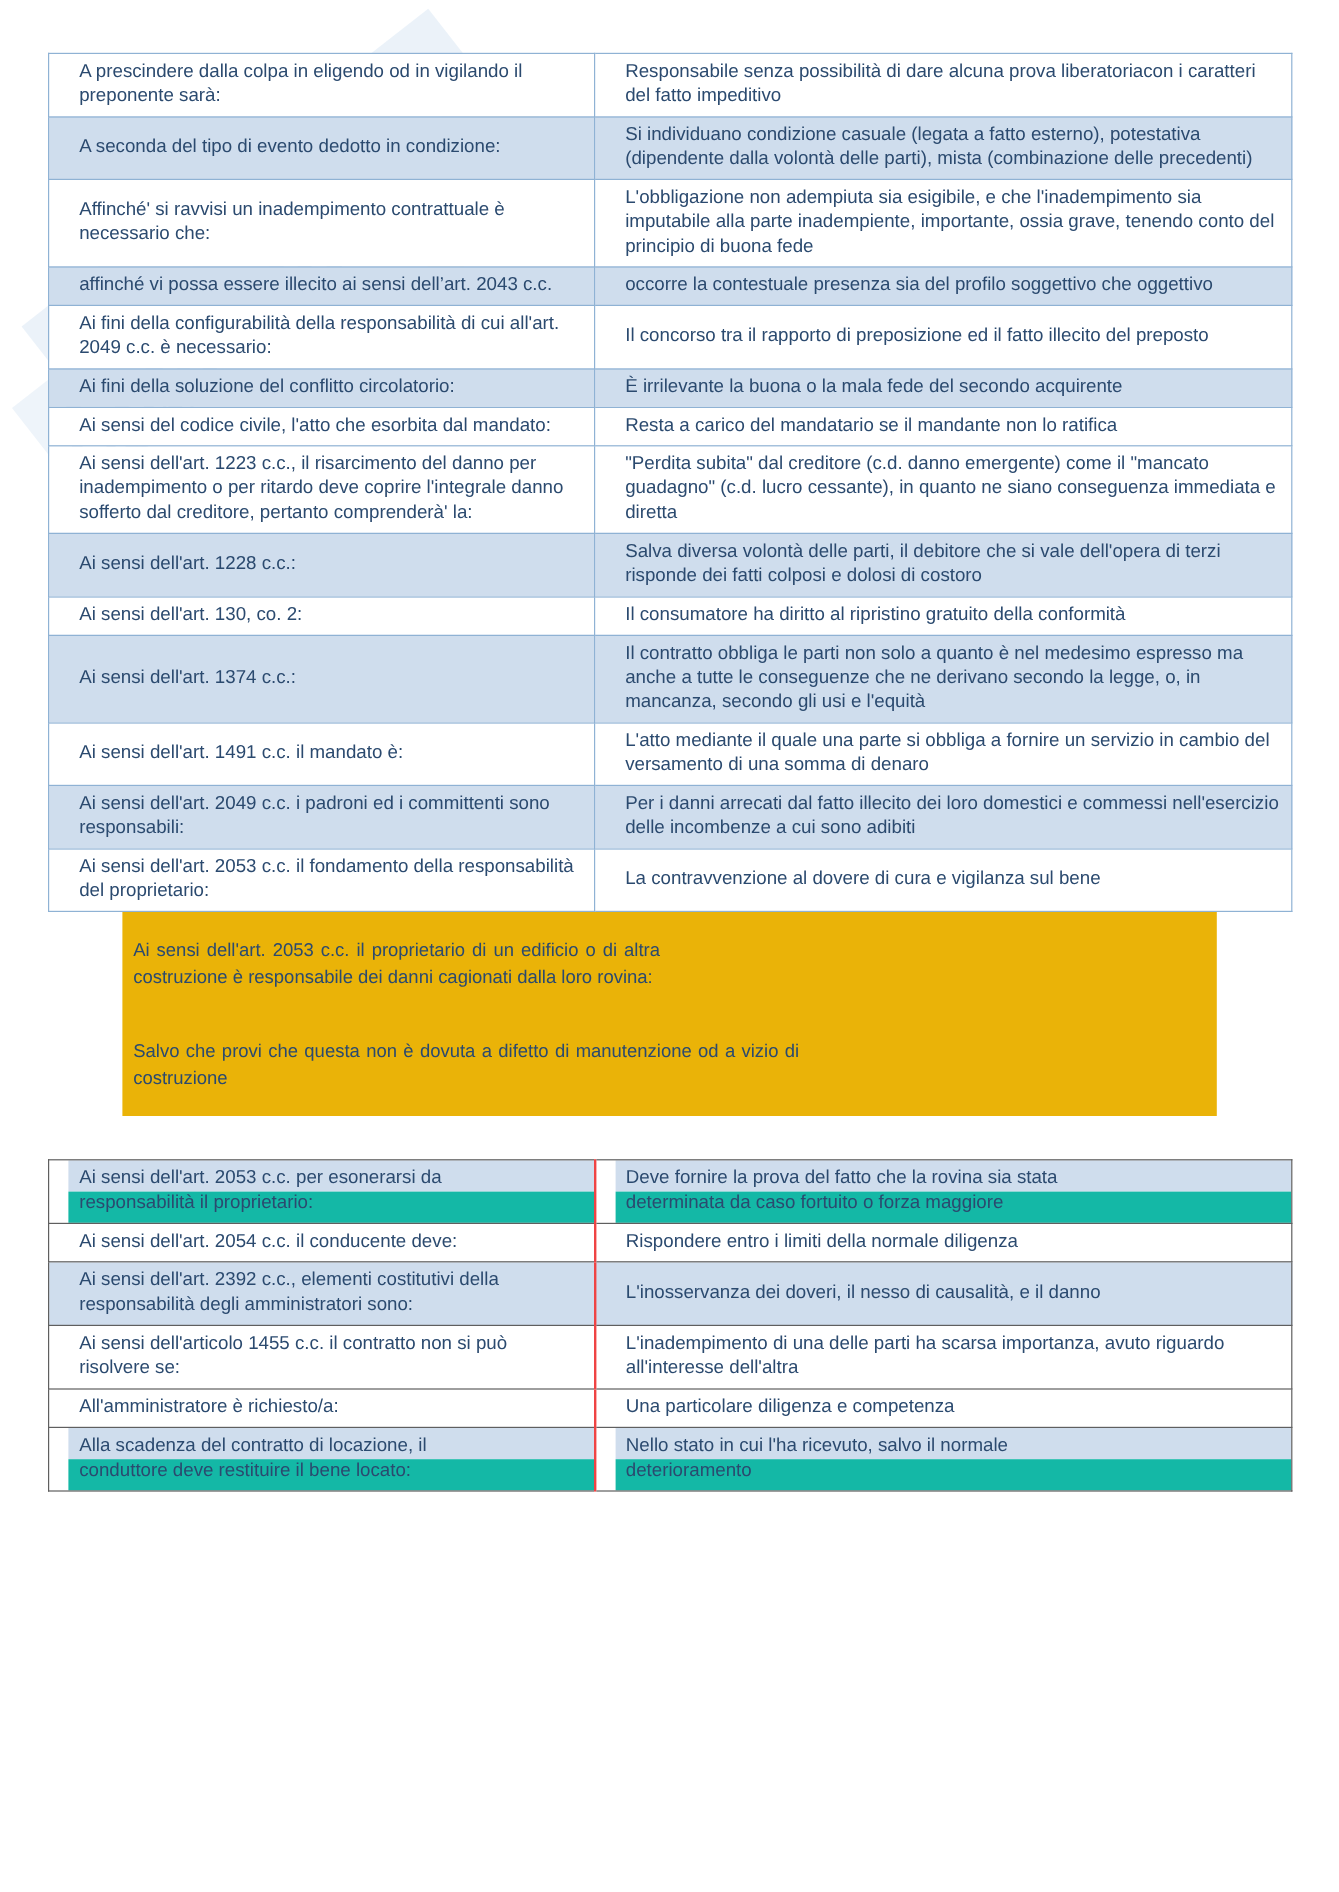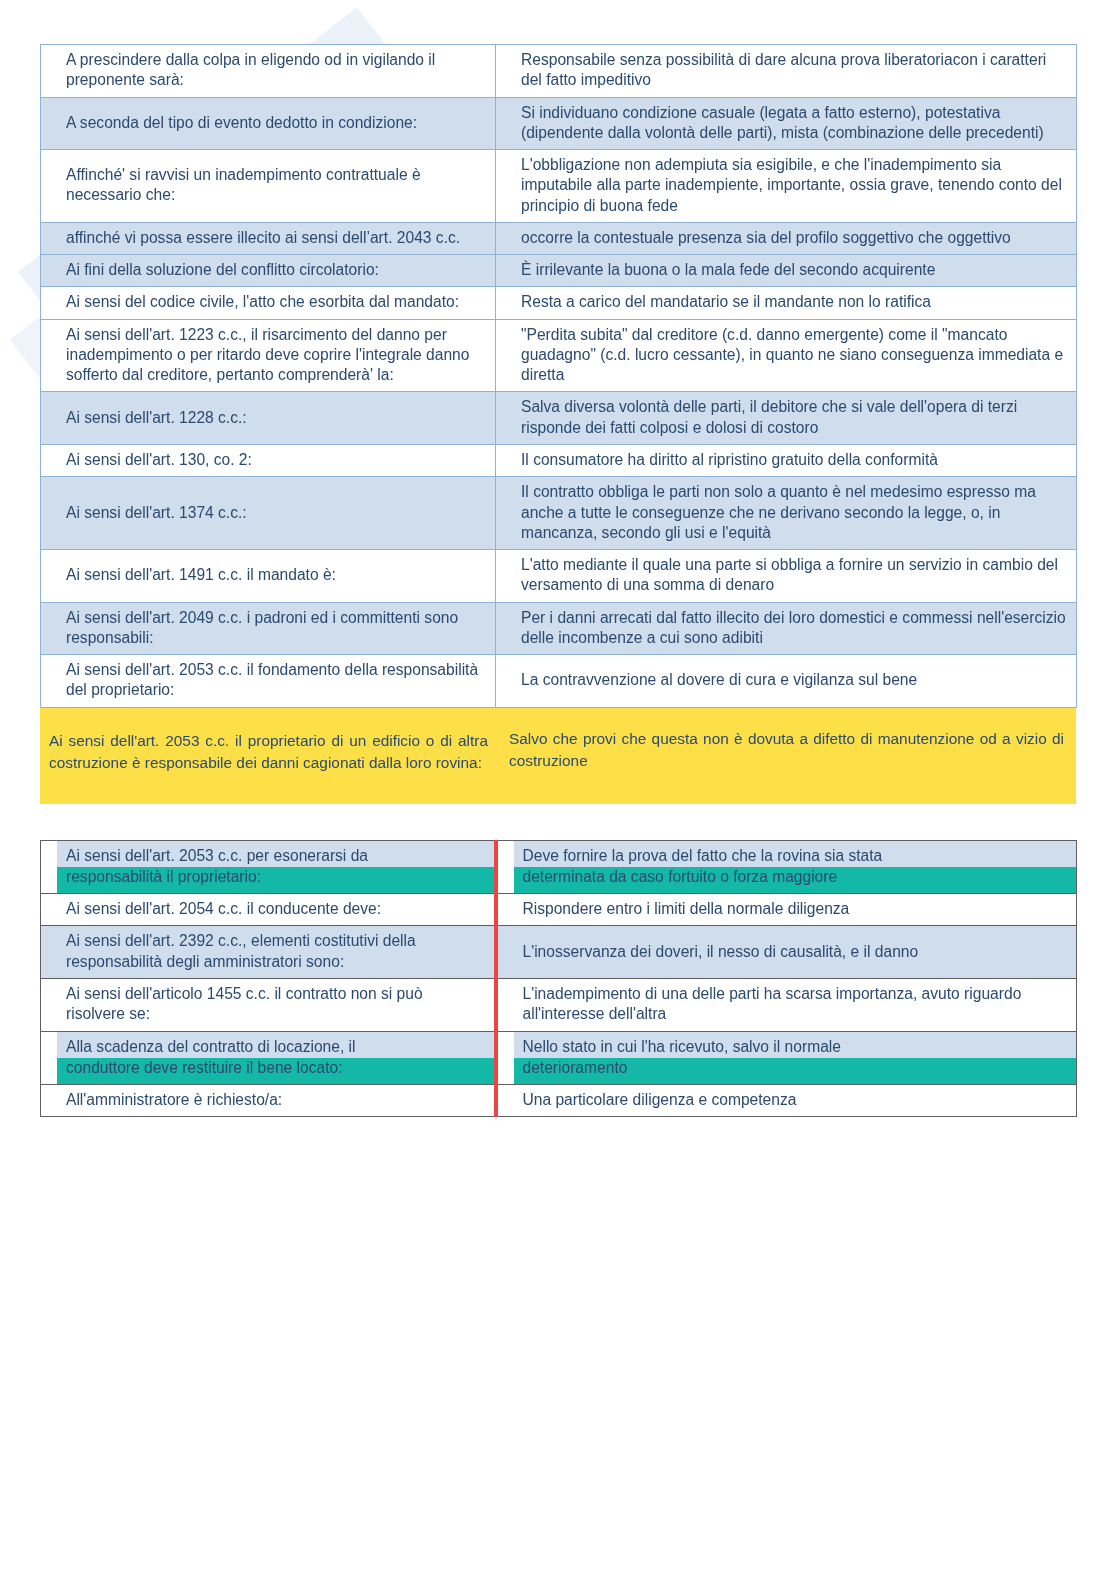--- a/index.html
+++ b/index.html
@@ -110,26 +110,27 @@
   tr.shade td { background: #cfdded; }
   tr.plain td { background: #ffffff; }
 
   
   table.qa.t1 tr:last-child td { border-bottom: 1px solid #8fb2d4; }
 
   
   .wide-row {
     position: relative;
     z-index: 2;
-    width: 1036px;
+    width: 912px;
     margin: 0 auto;
     display: flex;
-    background: #fde047;
+    background: #eab308;
     box-sizing: border-box;
     min-height: 96px;
+    flex-direction: column;
   }
   .wide-row .wq, .wide-row .wa {
     padding: 22px 12px 20px 9px;
     box-sizing: border-box;
     text-align: justify;
     text-justify: inter-word;
     font-size: 15.4px;
     line-height: 1.42;
   }
   .wide-row .wq { width: 460px; }
@@ -145,21 +146,21 @@
   }
 
   
   table.qa.t2 {
     margin-top: 0;
   }
   table.qa.t2 td {
     border-top: 1px solid #5f5f5f;
     border-bottom: 1px solid #5f5f5f;
   }
-  table.qa.t2 td.q { border-left: 1px solid #5f5f5f; border-right: 4px solid #ef4444; }
+  table.qa.t2 td.q { border-left: 1px solid #5f5f5f; border-right: 2px solid #ef4444; }
   table.qa.t2 td.a { border-right: 1px solid #5f5f5f; }
 
   
   .halfshade {
     display: block;
     margin: -5px -9px -6px -9px;
     padding: 5px 9px 6px 9px;
   }
   .halfshade .l1 {
     display: block;
@@ -201,20 +202,24 @@
           <td class="q">A seconda del tipo di evento dedotto in condizione:</td>
           <td class="a">Si individuano condizione casuale (legata a fatto esterno), potestativa (dipendente dalla volontà delle parti), mista (combinazione delle precedenti)</td>
         </tr>
         <tr class="plain">
           <td class="q">Affinché' si ravvisi un inadempimento contrattuale è necessario che:</td>
           <td class="a">L'obbligazione non adempiuta sia esigibile, e che l'inadempimento sia imputabile alla parte inadempiente, importante, ossia grave, tenendo conto del principio di buona fede</td>
         </tr>
         <tr class="shade">
           <td class="q">affinché vi possa essere illecito ai sensi dell’art. 2043 c.c.</td>
           <td class="a">occorre la contestuale presenza sia del profilo soggettivo che oggettivo</td>
+        </tr>
+        <tr class="plain">
+          <td class="q">Ai fini della configurabilità della responsabilità di cui all'art. 2049 c.c. è necessario:</td>
+          <td class="a">Il concorso tra il rapporto di preposizione ed il fatto illecito del preposto</td>
         </tr>
         <tr class="shade">
           <td class="q">Ai fini della soluzione del conflitto circolatorio:</td>
           <td class="a">È irrilevante la buona o la mala fede del secondo acquirente</td>
         </tr>
         <tr class="plain">
           <td class="q">Ai sensi del codice civile, l'atto che esorbita dal mandato:</td>
           <td class="a">Resta a carico del mandatario se il mandante non lo ratifica</td>
         </tr>
         <tr class="plain">
@@ -284,32 +289,32 @@
         </tr>
         <tr class="shade">
           <td class="q">Ai sensi dell'art. 2392 c.c., elementi costitutivi della responsabilità degli amministratori sono:</td>
           <td class="a">L'inosservanza dei doveri, il nesso di causalità, e il danno</td>
         </tr>
         <tr class="plain">
           <td class="q">Ai sensi dell'articolo 1455 c.c. il contratto non si può risolvere se:</td>
           <td class="a">L'inadempimento di una delle parti ha scarsa importanza, avuto riguardo all'interesse dell'altra</td>
         </tr>
         <tr class="plain">
+          <td class="q">All'amministratore è richiesto/a:</td>
+          <td class="a">Una particolare diligenza e competenza</td>
+        </tr>
+        <tr class="plain">
           <td class="q">
             <span class="halfshade">
               <span class="l1">Alla scadenza del contratto di locazione, il</span>
               <span class="l2">conduttore deve restituire il bene locato:</span>
             </span>
           </td>
           <td class="a">
             <span class="halfshade">
               <span class="l1">Nello stato in cui l'ha ricevuto, salvo il normale</span>
               <span class="l2">deterioramento</span>
             </span>
           </td>
         </tr>
-        <tr class="plain">
-          <td class="q">All'amministratore è richiesto/a:</td>
-          <td class="a">Una particolare diligenza e competenza</td>
-        </tr>
       </tbody>
   </table>
 </div>
 
 </body></html>

